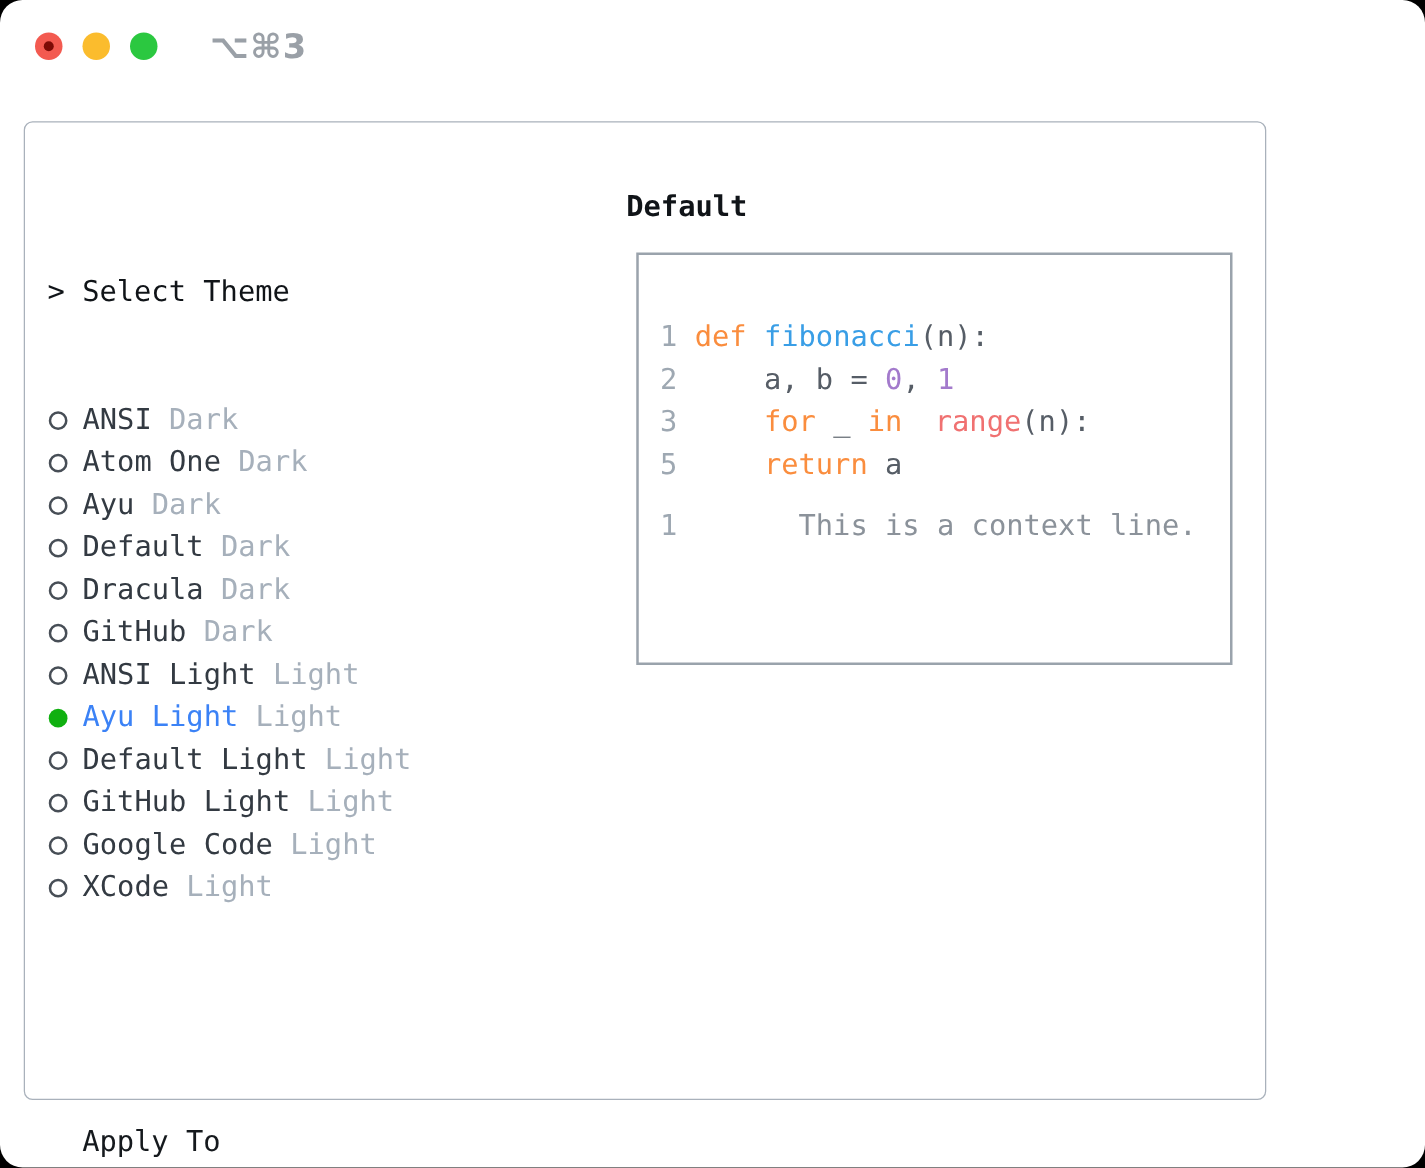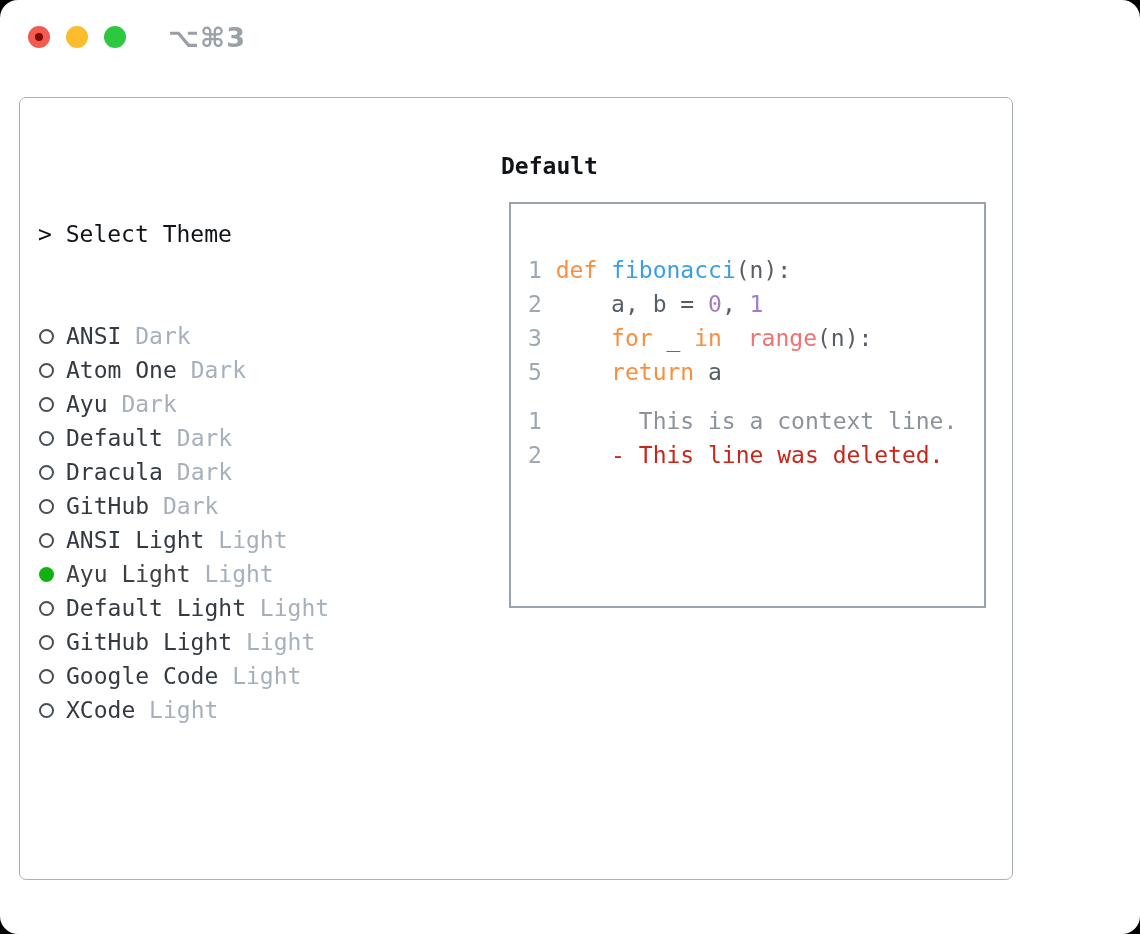--- a/index.html
+++ b/index.html
@@ -47,33 +47,33 @@
   }
   .picker-header { font-weight: normal; color: #101418; white-space: pre; }
   .row { height: 34px; display: flex; align-items: center; white-space: pre; }
   .bullet {
     flex: 0 0 auto; width: 15px; height: 15px; border-radius: 50%;
     margin-left: 1px; margin-right: 12px;
   }
   .bullet.ring { border: 2px solid #474e56; background: transparent; }
   .bullet.dot  { border: none; background: #10b010; }
   .row .name { color: #333a42; text-align: center; }
-  .row.selected .name { color: #404040; }
+  .row.selected .name { color: #3b82f6; }
   .muted { color: #a6b0bb; }
   .spacer { height: 34px; }
   .apply-header { color: #15191d; white-space: pre; }
 
   
   .preview-header {
     position: absolute; left: 481px; top: 51px;
     font-size: 23px; line-height: 34px; font-weight: bold; color: #101418;
   }
   .preview-box {
     position: absolute; left: 489px; top: 104px;
-    width: 477px; height: 406px;
+    width: 477px; height: 330px;
     border: 2px solid #9aa3ac; background: #fff;
     padding: 49px 12px 0 17px;
     overflow: hidden;
   }
   .cline { font-size: 23px; line-height: 34px; white-space: pre; }
   .lnum    { color: #9ea8b2; }
   .plain   { color: #565d66; }
   .keyword { color: #fa8d3e; }
   .function{ color: #399ee6; }
   .number  { color: #a37acc; }
@@ -94,34 +94,34 @@
     <div class="tl-dot tl-zoom"></div>
     <div class="tb-title">⌥⌘3</div>
   </div>
 
   <div class="main-box">
 
     <div class="left-col">
       <div class="picker-header"><span>&gt; </span><span>Select Theme</span></div>
       <div id="theme-list"><div class="row"><span class="bullet ring"></span><span class="name">ANSI</span><span class="muted"> Dark</span></div><div class="row"><span class="bullet ring"></span><span class="name">Atom One</span><span class="muted"> Dark</span></div><div class="row"><span class="bullet ring"></span><span class="name">Ayu</span><span class="muted"> Dark</span></div><div class="row"><span class="bullet ring"></span><span class="name">Default</span><span class="muted"> Dark</span></div><div class="row"><span class="bullet ring"></span><span class="name">Dracula</span><span class="muted"> Dark</span></div><div class="row"><span class="bullet ring"></span><span class="name">GitHub</span><span class="muted"> Dark</span></div><div class="row"><span class="bullet ring"></span><span class="name">ANSI Light</span><span class="muted"> Light</span></div><div class="row selected"><span class="bullet dot"></span><span class="name">Ayu Light</span><span class="muted"> Light</span></div><div class="row"><span class="bullet ring"></span><span class="name">Default Light</span><span class="muted"> Light</span></div><div class="row"><span class="bullet ring"></span><span class="name">GitHub Light</span><span class="muted"> Light</span></div><div class="row"><span class="bullet ring"></span><span class="name">Google Code</span><span class="muted"> Light</span></div><div class="row"><span class="bullet ring"></span><span class="name">XCode</span><span class="muted"> Light</span></div></div>
       <div class="spacer"></div>
+      <div class="apply-header">  <span>Apply To</span></div>
       
       
       
     </div>
 
     <div class="preview-header">Default</div>
 
     <div class="preview-box">
       <div id="code-block">
           <div class="cline"><span class="lnum">1</span><span class="plain"> </span><span class="keyword">def</span><span class="plain"> </span><span class="function">fibonacci</span><span class="plain">(n):</span></div>
           <div class="cline"><span class="lnum">2</span><span class="plain"> </span><span class="plain">    a, b = </span><span class="number">0</span><span class="plain">, </span><span class="number">1</span></div>
           <div class="cline"><span class="lnum">3</span><span class="plain"> </span><span class="plain">    </span><span class="keyword">for</span><span class="plain"> _ </span><span class="keyword">in</span><span class="plain"> </span><span class="builtin">range</span><span class="plain">(n):</span></div>
           <div class="cline"><span class="lnum">5</span><span class="plain"> </span><span class="plain">    </span><span class="keyword">return</span><span class="plain"> a</span></div>
         </div>
       <div id="diff-block" class="diff-block">
           <div class="cline"><span class="lnum">1</span><span class="ctx">       This is a context line.</span></div>
-          <div class="cline"><span class="lnum">2</span><span class="del">     - This line was deleted.</span></div>
         </div>
     </div>
 
   </div>
 </div>
 
 </body></html>

